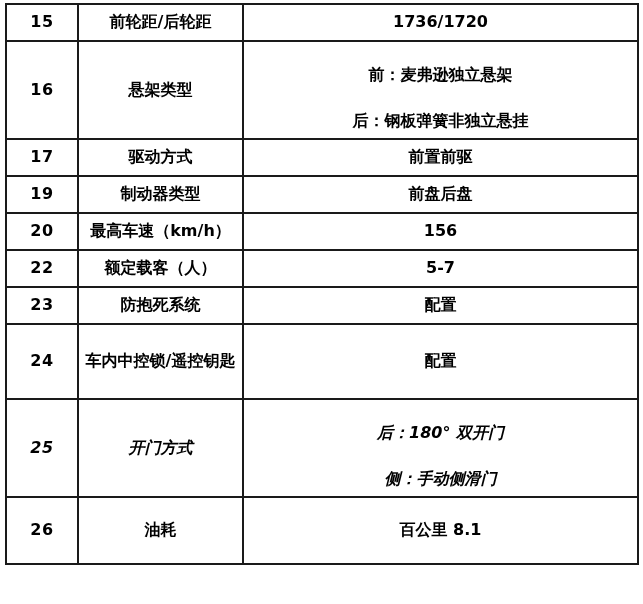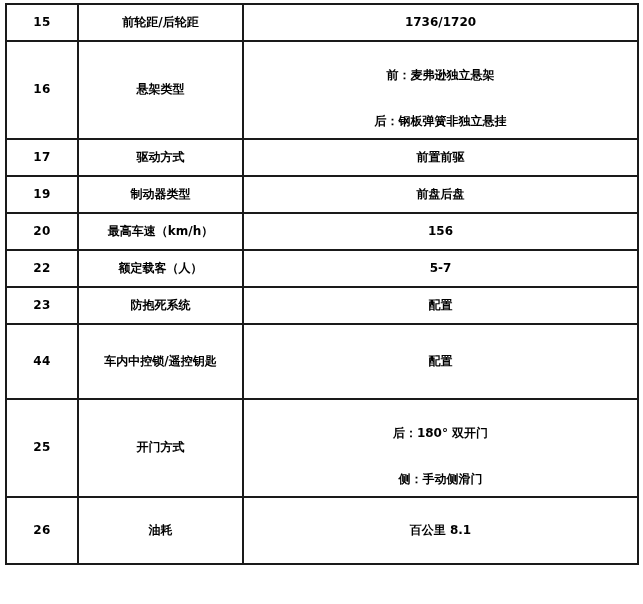--- a/index.html
+++ b/index.html
@@ -25,32 +25,32 @@
     border-collapse: collapse;
     table-layout: fixed;
     background: #ffffff;
   }
   table.spec-table td {
     border: 2px solid #1a1a1a;
     text-align: center;
     vertical-align: middle;
     color: #000000;
     font-weight: bold;
-    font-size: 12px;
+    font-size: 16px;
     line-height: 1.3;
     padding: 2px 4px;
     overflow: hidden;
   }
   td.c-num { font-size: 18px; letter-spacing: 0.5px; }
   td.c-label { font-size: 19px; }
   td.c-value { font-size: 19px; }
   tr.rh-s  { height: 37px; }
   tr.rh-16 { height: 74px; }
   tr.rh-24 { height: 75px; }
-  tr.rh-25 { height: 84px; }
+  tr.rh-25 { height: 84px; font-style: italic; }
   tr.rh-26 { height: 67px; }
   .vline { line-height: 30px; margin-top: 16px; }
   .vline + .vline { }
 </style>
 </head>
 <body>
 
 <div class="page">
   <table class="spec-table">
     <colgroup>
@@ -91,21 +91,21 @@
         <td class="c-num">22</td>
         <td class="c-label">额定载客（人）</td>
         <td class="c-value">5-7</td>
       </tr>
       <tr class="rh-s">
         <td class="c-num">23</td>
         <td class="c-label">防抱死系统</td>
         <td class="c-value">配置</td>
       </tr>
       <tr class="rh-24">
-        <td class="c-num">44</td>
+        <td class="c-num">24</td>
         <td class="c-label">车内中控锁/遥控钥匙</td>
         <td class="c-value">配置</td>
       </tr>
       <tr class="rh-25">
         <td class="c-num">25</td>
         <td class="c-label">开门方式</td>
         <td class="c-value">
           <div class="vline">后：180° 双开门</div>
           <div class="vline">侧：手动侧滑门</div>
         </td>

